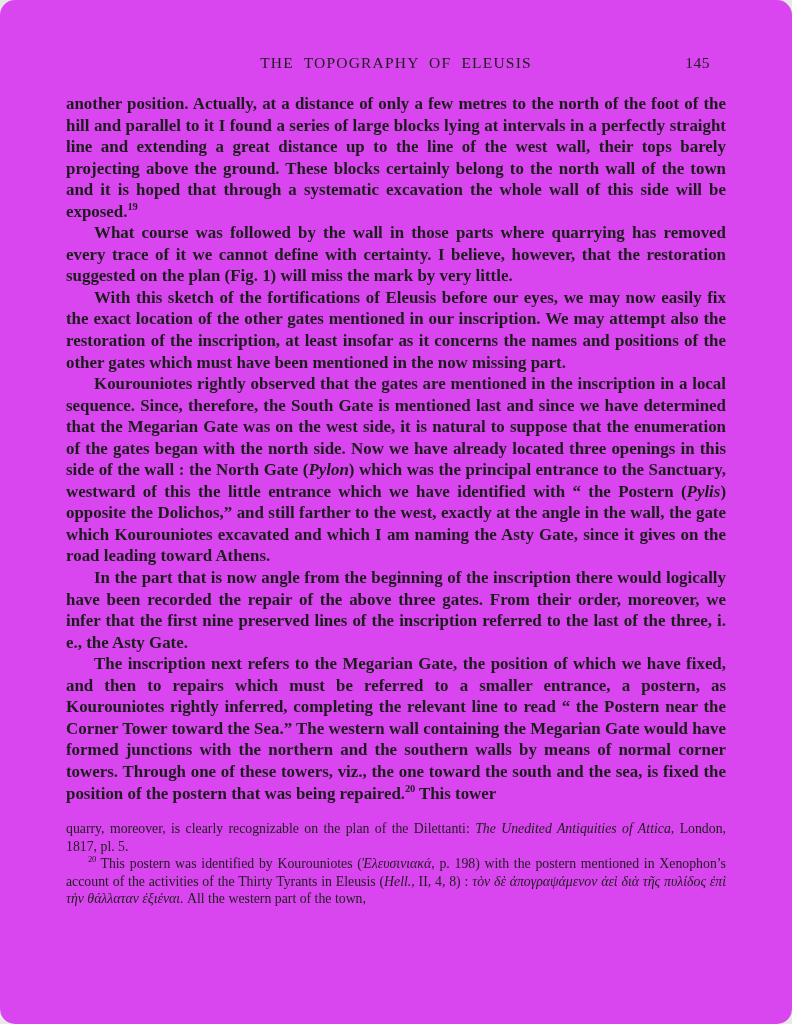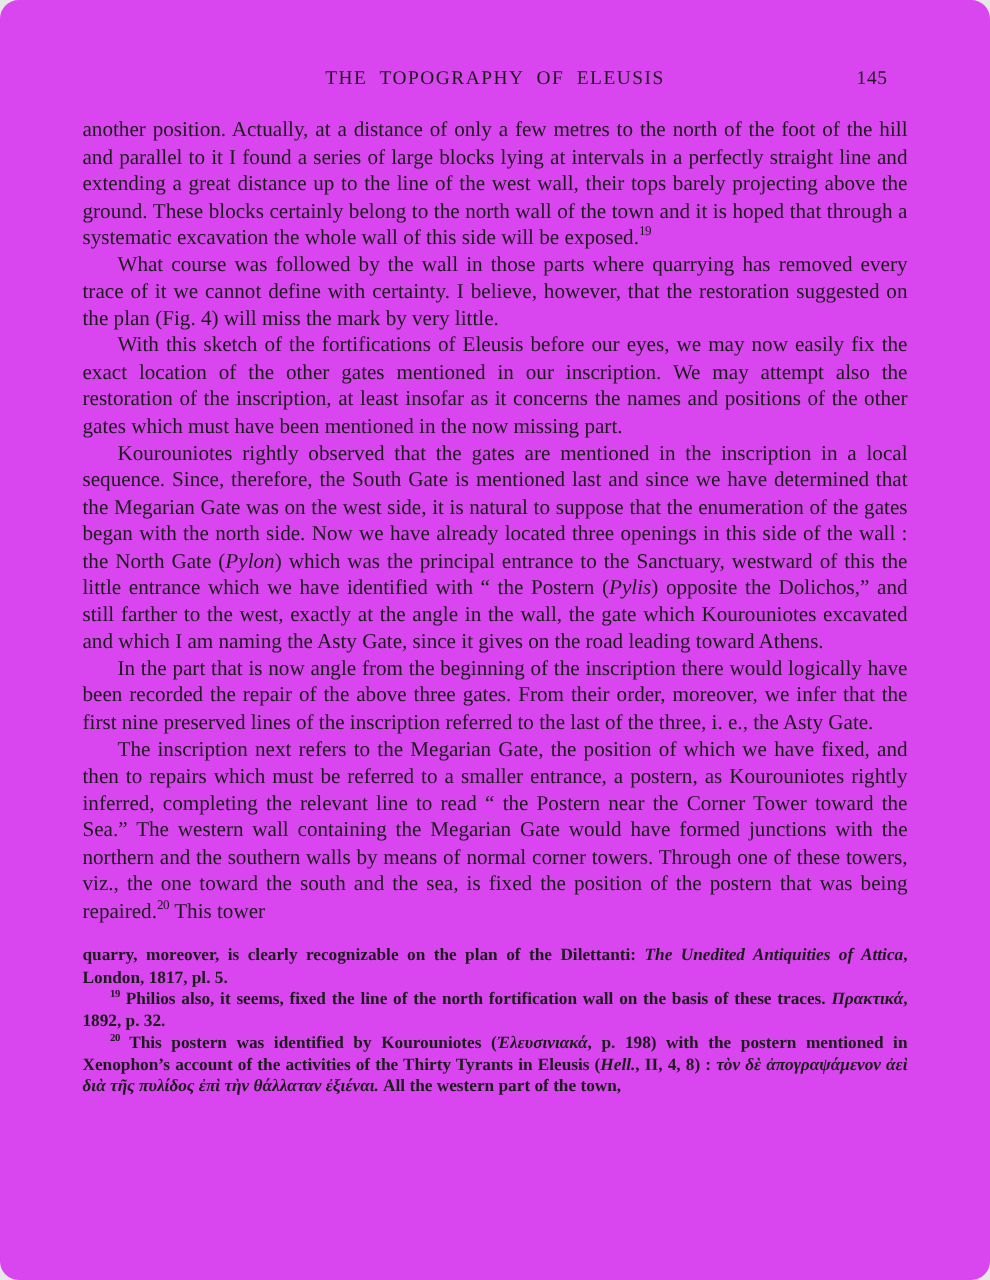--- a/index.html
+++ b/index.html
@@ -38,24 +38,24 @@
     top: 0;
     letter-spacing: 0.5px;
     word-spacing: normal;
   }
   .main-text p {
     margin: 0;
     font-size: 16.9px;
     line-height: 21.55px;
     text-align: justify;
     text-indent: 28px;
+    font-weight: bold;
   }
   .footnotes {
     margin-top: 16px;
-    font-weight: bold;
   }
   .footnotes p {
     margin: 0;
     font-size: 13.8px;
     line-height: 17.5px;
     text-align: justify;
     text-indent: 22px;
   }
   p.no-indent {
     text-indent: 0;
@@ -74,27 +74,26 @@
 <div class="page">
   <div class="column">
 
     <div class="running-head">
       <span class="head-title">THE TOPOGRAPHY OF ELEUSIS</span>
       <span class="page-num">145</span>
     </div>
 
     <div class="main-text">
         <p class="no-indent"><span>another position.  Actually, at a distance of only a few metres to the north of the foot of the hill and parallel to it I found a series of large blocks lying at intervals in a perfectly straight line and extending a great distance up to the line of the west wall, their tops barely projecting above the ground.  These blocks certainly belong to the north wall of the town and it is hoped that through a systematic excavation the whole wall of this side will be exposed.</span><span class="sup">19</span></p>
-        <p><span>What course was followed by the wall in those parts where quarrying has removed every trace of it we cannot define with certainty.  I believe, however, that the restoration suggested on the plan (Fig. 4) will miss the mark by very little.</span></p>
+        <p><span>What course was followed by the wall in those parts where quarrying has removed every trace of it we cannot define with certainty.  I believe, however, that the restoration suggested on the plan (Fig. 1) will miss the mark by very little.</span></p>
         <p><span>With this sketch of the fortifications of Eleusis before our eyes, we may now easily fix the exact location of the other gates mentioned in our inscription.  We may attempt also the restoration of the inscription, at least insofar as it concerns the names and positions of the other gates which must have been mentioned in the now missing part.</span></p>
         <p><span>Kourouniotes rightly observed that the gates are mentioned in the inscription in a local sequence.  Since, therefore, the South Gate is mentioned last and since we have determined that the Megarian Gate was on the west side, it is natural to suppose that the enumeration of the gates began with the north side.  Now we have already located three openings in this side of the wall : the North Gate (</span><span class="i">Pylon</span><span>) which was the principal entrance to the Sanctuary, westward of this the little entrance which we have identified with “ the Postern (</span><span class="i">Pylis</span><span>) opposite the Dolichos,” and still farther to the west, exactly at the angle in the wall, the gate which Kourouniotes excavated and which I am naming the Asty Gate, since it gives on the road leading toward Athens.</span></p>
         <p><span>In the part that is now angle from the beginning of the inscription there would logically have been recorded the repair of the above three gates.  From their order, moreover, we infer that the first nine preserved lines of the inscription referred to the last of the three, i. e., the Asty Gate.</span></p>
         <p><span>The inscription next refers to the Megarian Gate, the position of which we have fixed, and then to repairs which must be referred to a smaller entrance, a postern, as Kourouniotes rightly inferred, completing the relevant line to read “ the Postern near the Corner Tower toward the Sea.”  The western wall containing the Megarian Gate would have formed junctions with the northern and the southern walls by means of normal corner towers.  Through one of these towers, viz., the one toward the south and the sea, is fixed the position of the postern that was being repaired.</span><span class="sup">20</span><span>  This tower</span></p>
       </div>
 
     <div class="footnotes">
         <p class="no-indent"><span>quarry, moreover, is clearly recognizable on the plan of the Dilettanti: </span><span class="i">The Unedited Antiquities of Attica</span><span>, London, 1817, pl. 5.</span></p>
-        <p><span class="sup">19</span><span> Philios also, it seems, fixed the line of the north fortification wall on the basis of these traces. </span><span class="i">Πρακτικά</span><span>, 1892, p. 32.</span></p>
         <p><span class="sup">20</span><span> This postern was identified by Kourouniotes (</span><span class="i">Ἐλευσινιακά</span><span>, p. 198) with the postern mentioned in Xenophon’s account of the activities of the Thirty Tyrants in Eleusis (</span><span class="i">Hell.</span><span>, II, 4, 8) : </span><span class="i">τὸν δὲ ἀπογραψάμενον ἀεὶ διὰ τῆς πυλίδος ἐπὶ τὴν θάλλαταν ἐξιέναι.</span><span>  All the western part of the town,</span></p>
       </div>
 
   </div>
 </div>
 
 </body></html>

